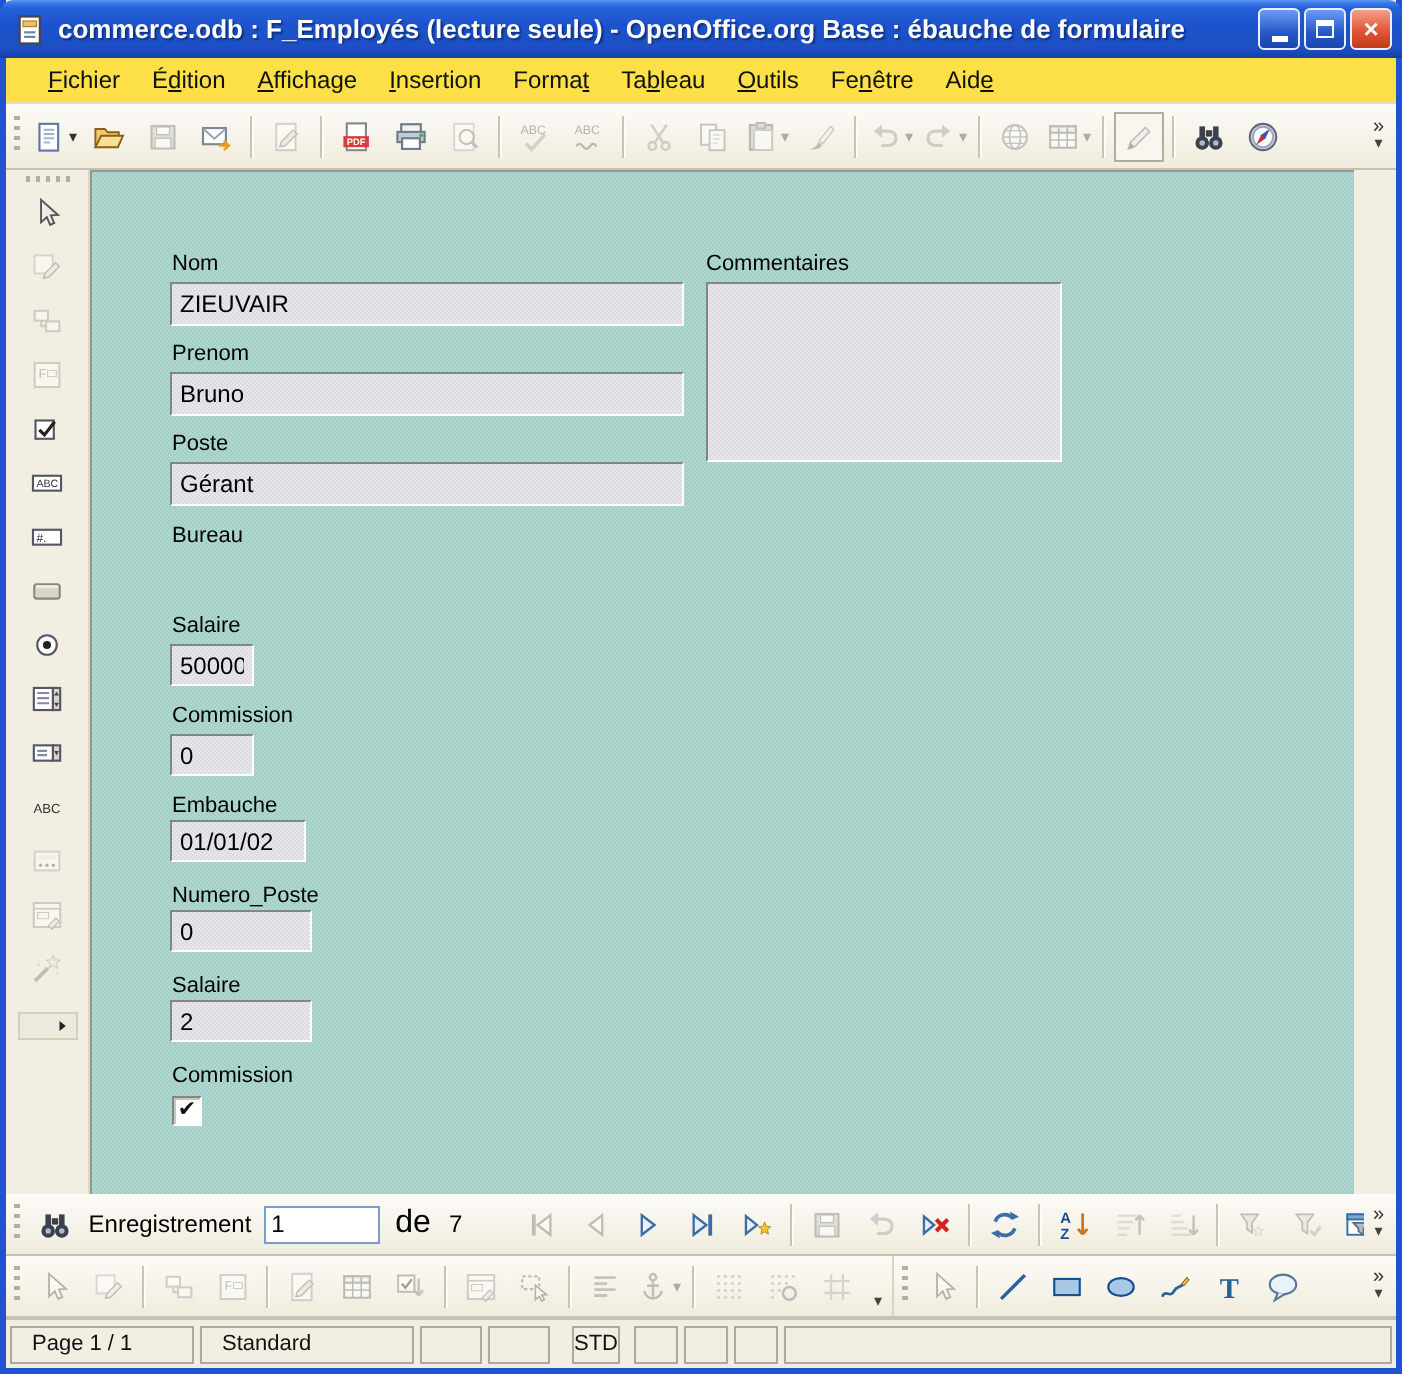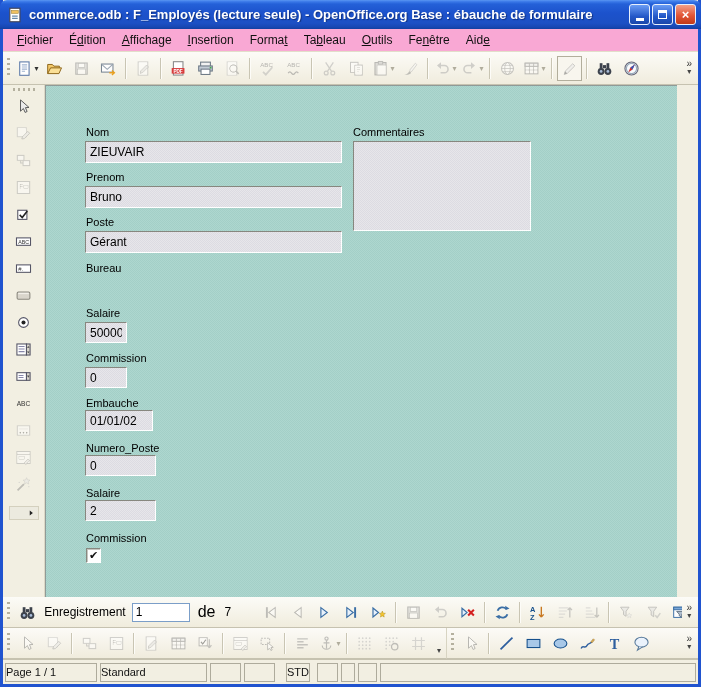--- a/index.html
+++ b/index.html
@@ -15,21 +15,21 @@
     text-shadow:1px 1px 1px #10307e;flex:1;}
   .win-controls{display:flex;gap:2px;margin-left:6px;}
   .wbtn{width:21px;height:21px;border-radius:3px;border:1px solid #e8f0fc;box-sizing:border-box;
     display:flex;align-items:center;justify-content:center;padding:0;cursor:default;
     color:#fff;font-size:13px;font-weight:bold;font-family:"Liberation Sans",sans-serif;}
   .wbtn.min,.wbtn.max{background:linear-gradient(180deg,#6a9cf4,#2458c8 60%,#1a46aa);}
   .wbtn.close{background:linear-gradient(180deg,#f2a088,#e25637 55%,#c23a18);}
   .glyph-min{width:8px;height:3px;background:#fff;margin-top:9px;}
   .glyph-max{width:9px;height:9px;border:1px solid #fff;border-top:3px solid #fff;box-sizing:border-box;}
   
-  .menubar{height:23px;background:#f9a8d4;display:flex;align-items:center;padding-left:6px;
+  .menubar{height:23px;background:#fde047;display:flex;align-items:center;padding-left:13px;
     border-bottom:1px solid #e2deca;box-sizing:border-box;}
   .menu-item{font-size:12px;color:#111;padding:3px 8px;white-space:nowrap;}
   
   .toolbar{background:linear-gradient(180deg,#fcfbf7,#f0ecdd);display:flex;align-items:center;
     box-sizing:border-box;border-bottom:1px solid #c6c2b0;}
   .main-toolbar{height:33px;padding:0 2px;}
   .grip{width:3px;height:20px;margin:0 4px 0 2px;flex:0 0 auto;
     background-image:repeating-linear-gradient(180deg,#b4b09e 0 2px,rgba(0,0,0,0) 2px 5px);}
   .grip.h{width:22px;height:3px;margin:3px auto 2px auto;
     background-image:repeating-linear-gradient(90deg,#b4b09e 0 2px,rgba(0,0,0,0) 2px 5px);}
@@ -90,21 +90,21 @@
   .nav-spacer{width:26px;flex:0 0 auto;}
   
   .toolbar-row2{height:31px;display:flex;}
   .design-toolbar{height:31px;flex:0 0 auto;padding:0 2px;border-right:1px solid #d8d4c2;}
   .drawing-toolbar{height:31px;flex:1;padding:0 2px;}
   .mini-arrow{font-size:8px;color:#444;padding:0 3px;margin-left:2px;align-self:flex-end;margin-bottom:3px;}
   
   .statusbar{height:25px;background:#f2efe2;border-top:1px solid #c6c2b0;display:flex;
     align-items:center;padding:0 2px;box-sizing:border-box;}
   .sb-panel{height:19px;border:1px solid #aeab9c;box-sizing:border-box;font-size:11px;color:#111;
-    display:flex;align-items:center;padding:0 0;margin-right:3px;white-space:nowrap;overflow:hidden;}
+    display:flex;align-items:center;padding:0 10px;margin-right:3px;white-space:nowrap;overflow:hidden;}
   .sb-panel:nth-child(1){width:92px;} .sb-panel:nth-child(2){width:107px;}
   .sb-panel:nth-child(3){width:31px;} .sb-panel:nth-child(4){width:31px;}
   .sb-panel:nth-child(5){width:24px;margin:0 7px 0 8px;justify-content:center;}
   .sb-panel:nth-child(6){width:21px;} .sb-panel:nth-child(7){width:14px;}
   .sb-panel:nth-child(8){width:19px;} .sb-panel:nth-child(9){flex:1;margin-right:0;}
 </style>
 </head>
 <body>
 
 <div class="window">

